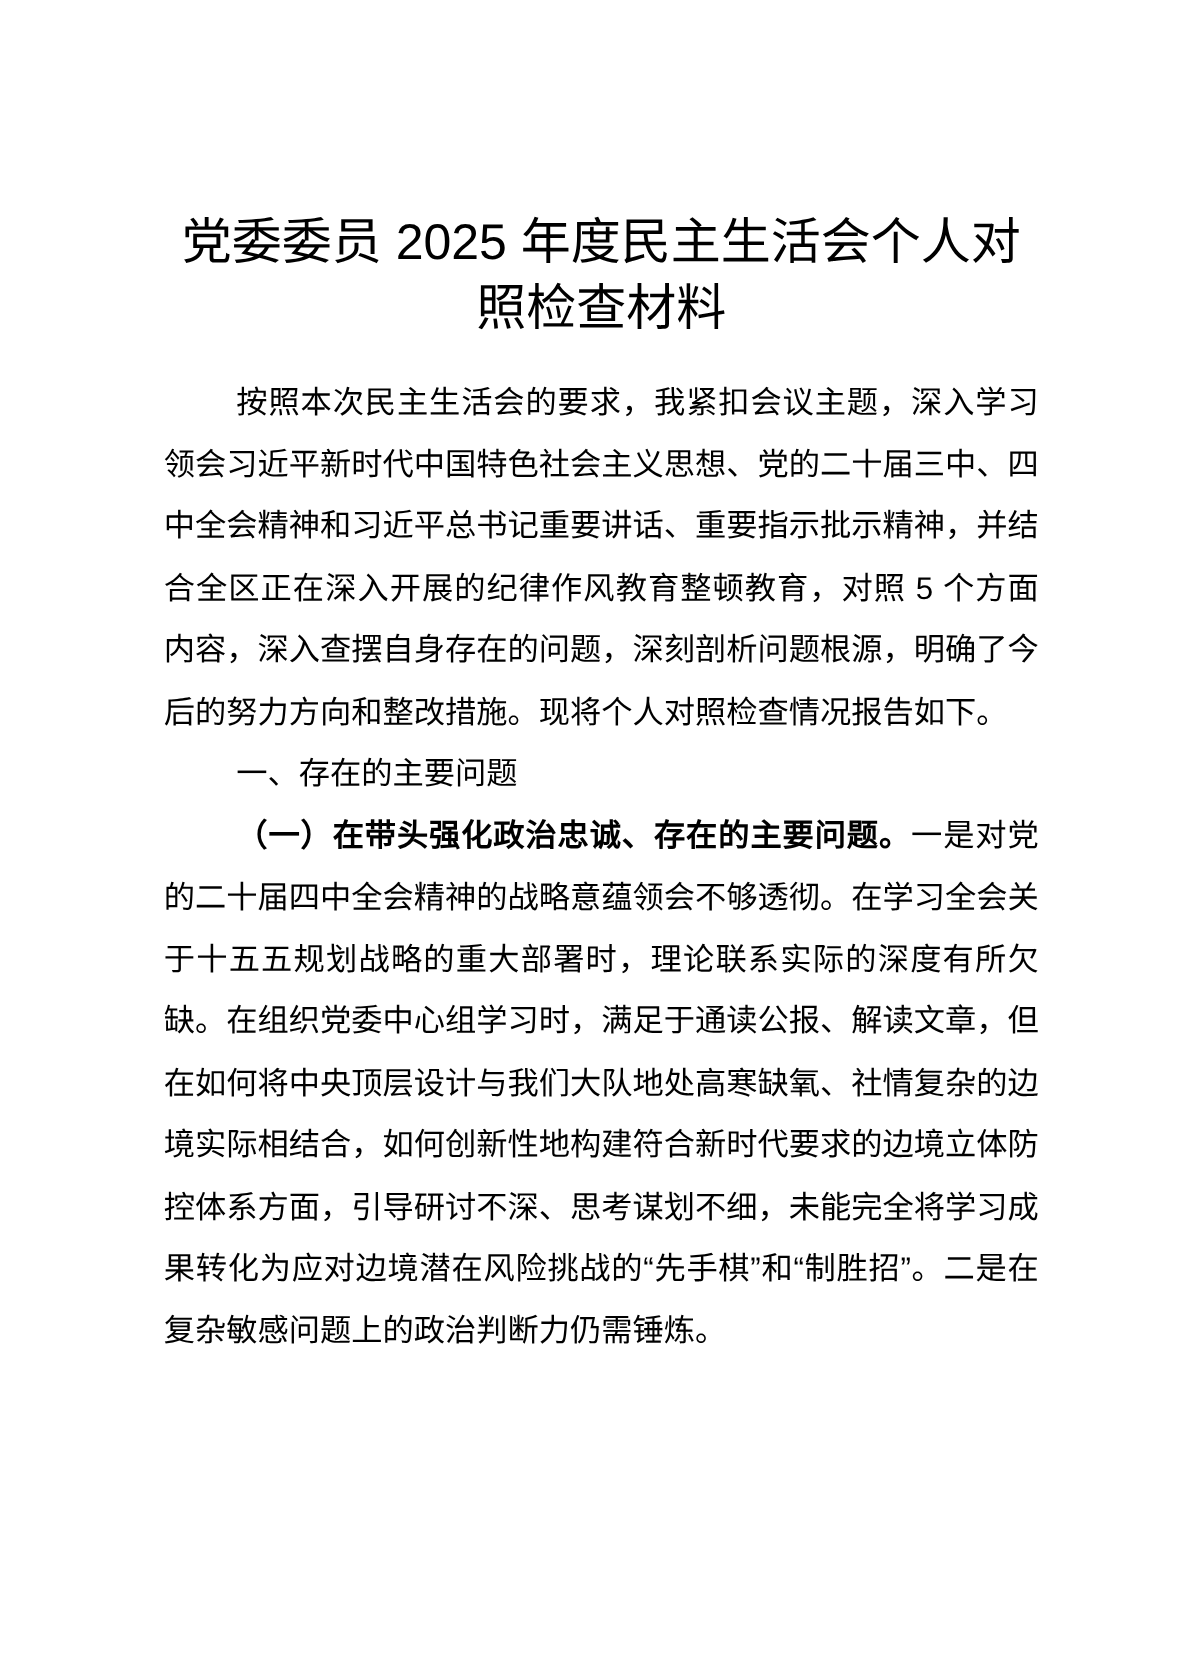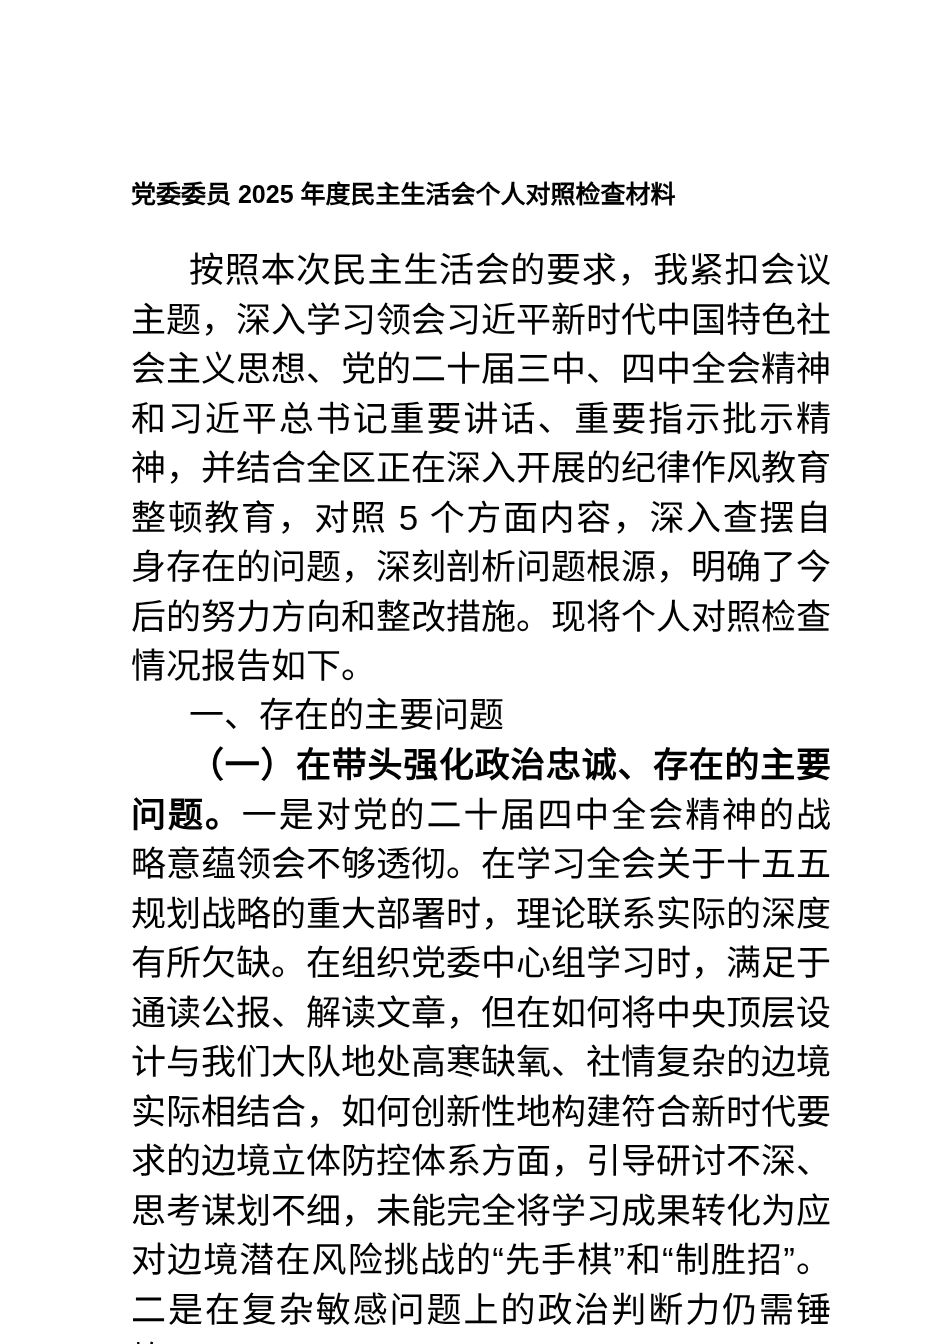--- a/index.html
+++ b/index.html
@@ -26,30 +26,31 @@
   }
 
   .page-body {
     position: absolute;
     left: 131px;
     top: 168px;
     width: 700px;
   }
 
   .doc-title {
-    font-size: 25px;
-    font-weight: 700;
+    font-size: 40px;
+    font-weight: 400;
     line-height: 53px;
+    text-align: center;
     letter-spacing: 0px;
     margin: 0 0 24px 0;
     word-break: break-all;
   }
 
   .para {
-    font-size: 35px;
+    font-size: 25px;
     font-weight: 400;
     line-height: 49.5px;
     text-align: justify;
     text-justify: inter-ideograph;
     margin: 0;
     text-indent: 58px;
     word-break: break-all;
     letter-spacing: 0px;
   }
 

